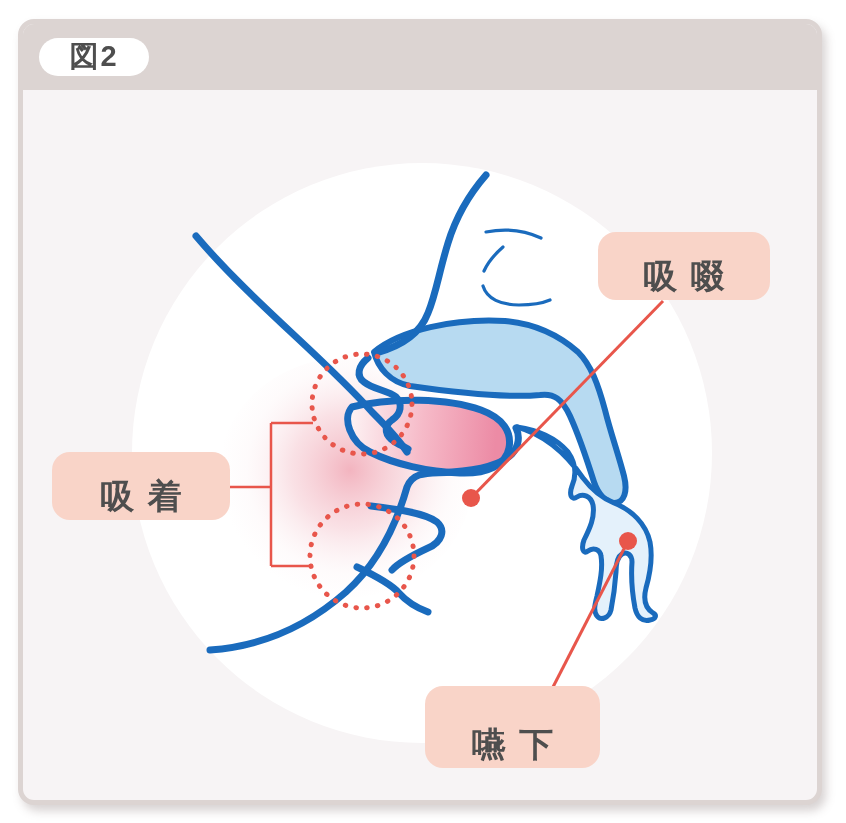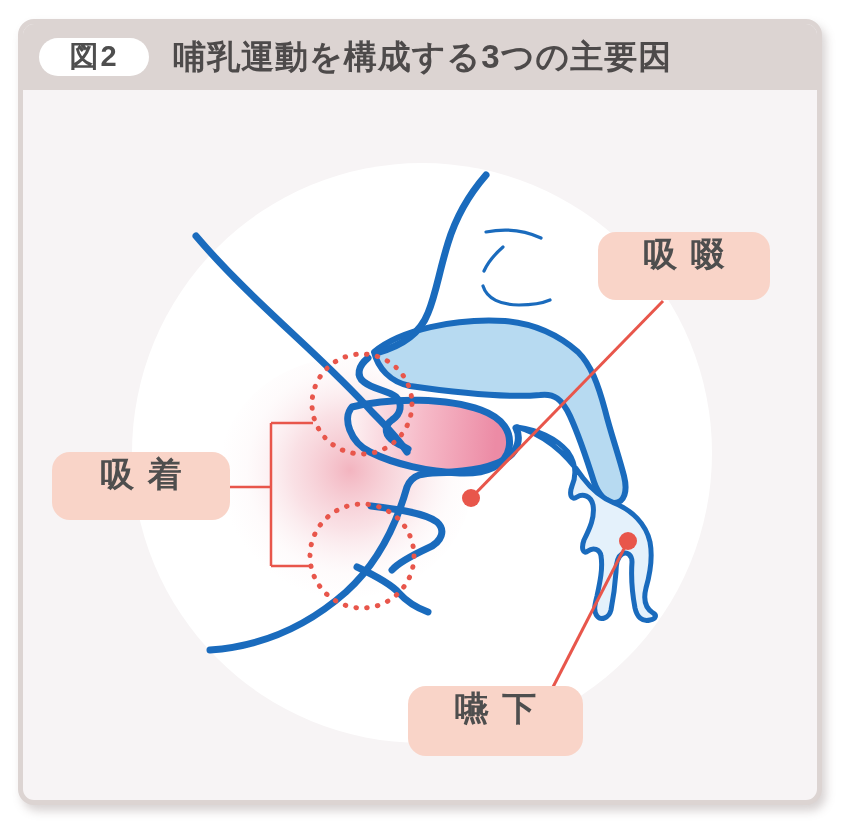--- a/index.html
+++ b/index.html
@@ -38,28 +38,28 @@
   }
   .fig-title{
     margin-left:24px;font-size:33px;font-weight:bold;color:var(--title_text);
     letter-spacing:1px;white-space:nowrap;
   }
 
   .overlay{position:absolute;inset:0;}
   .art{position:absolute;left:0;top:0;width:846px;height:823px;display:block;}
 
   .callout{
-    position:absolute;display:flex;align-items:flex-start;justify-content:center;
+    position:absolute;display:flex;align-items:flex-end;justify-content:center;
     background:var(--label_background);border-radius:18px;
     font-weight:bold;font-size:34px;color:var(--label_text);
     letter-spacing:0.40em;text-indent:0.40em;
   }
   .callout.suckling{left:598px;top:232px;width:172px;height:68px;}
   .callout.latching{left:52px;top:452px;width:178px;height:68px;}
-  .callout.swallowing{left:408px;top:686px;width:175px;height:70px;}
+  .callout.swallowing{left:425px;top:686px;width:175px;height:82px;}
 
   
   .stroke-main{fill:none;stroke:var(--outline_blue);stroke-width:7;stroke-linecap:round;stroke-linejoin:round;}
   .stroke-thin{fill:none;stroke:var(--outline_blue);stroke-width:3.2;stroke-linecap:round;}
   .shape-palate{fill:var(--palate_fill);stroke:var(--outline_blue);stroke-width:6;stroke-linejoin:round;}
   .shape-throat{fill:var(--throat_fill);stroke:var(--outline_blue);stroke-width:5;stroke-linejoin:round;}
   .shape-nipple{fill:url(#nippleGrad);stroke:var(--outline_blue);stroke-width:7;stroke-linejoin:round;}
   .dotted-circle{fill:none;stroke:var(--pointer_red);stroke-width:5;stroke-dasharray:0.5 10.4;stroke-linecap:round;}
   .pointer-line{fill:none;stroke:var(--pointer_red);stroke-width:3;}
   .bracket-line{fill:none;stroke:var(--pointer_red);stroke-width:2.5;}
@@ -68,21 +68,20 @@
 </head>
 <body>
 
 <div class="page">
 
   <div class="card">
     <div class="card-header">
       <div class="fig-pill">
         <span>図2</span>
       </div>
-      <h1 class="fig-title">哺乳運動を構成する3つの主要因</h1>
     </div>
   </div>
 
   <div class="overlay">
 
     <svg class="art" viewBox="0 0 846 823" xmlns="http://www.w3.org/2000/svg">
       <defs>
         <linearGradient id="nippleGrad" gradientUnits="userSpaceOnUse" x1="348" y1="430" x2="512" y2="445">
           <stop offset="0" stop-color="#fdf3f4"></stop>
           <stop offset="0.45" stop-color="#f6bac8"></stop>

